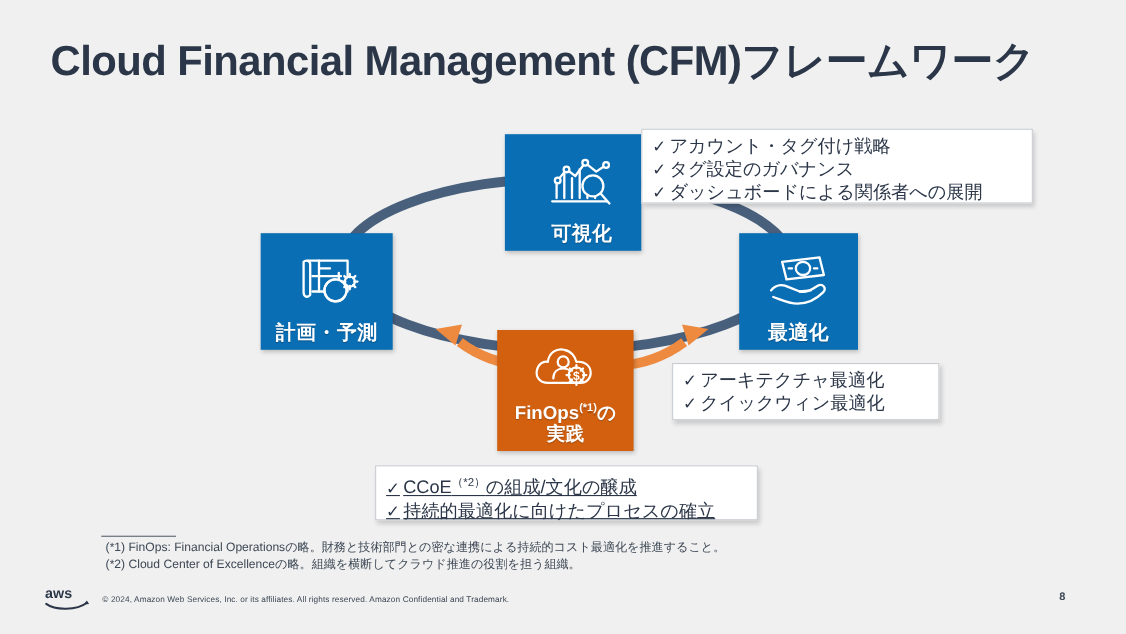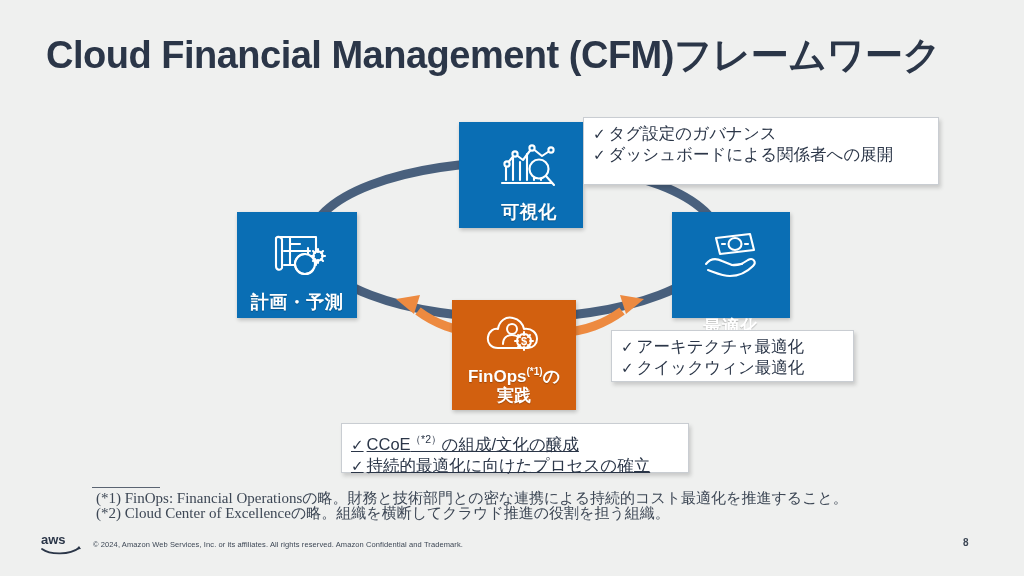--- a/index.html
+++ b/index.html
@@ -67,21 +67,21 @@
     margin-top: 8px;
     color: #ffffff;
     font-weight: bold;
     font-size: 18px;
     letter-spacing: 0.5px;
     text-shadow: 0 1px 1px rgba(0,0,0,0.25);
   }
 
   #pillar-visualize { left: 459px; top: 122px; width: 108px; height: 106px; padding-left: 16px; }
   #pillar-plan      { left: 237px; top: 212px; width: 120px; height: 106px; }
-  #pillar-optimize  { left: 672px; top: 212px; width: 118px; height: 106px; gap: 25px; }
+  #pillar-optimize  { left: 672px; top: 212px; width: 108px; height: 106px; }
 
   
   #finops-box {
     position: absolute;
     left: 452px;
     top: 300px;
     width: 124px;
     height: 110px;
     background: #d2600f;
     box-shadow: 1px 2px 4px rgba(0,0,0,0.22);
@@ -135,23 +135,22 @@
     top: 487px;
     width: 68px;
     height: 1px;
     background: #5a6472;
   }
   .footnotes {
     position: absolute;
     left: 96px;
     top: 491px;
     color: #3d4755;
-    font-size: 15px;
+    font-size: 11px;
     line-height: 15px;
-    font-family: Liberation Serif, serif;
   }
 
   
   .aws-logo {
     position: absolute;
     left: 40px;
     top: 533px;
     width: 42px;
     height: 24px;
   }
@@ -280,20 +279,23 @@
       </svg>
     </span>
     <div class="finops-label">
       <span>FinOps</span><sup>(*1)</sup><span>の</span><br>
       <span>実践</span>
     </div>
   </div>
 
   <div class="callout" id="callout-visualize">
     <div class="c-line">
+      <span class="chk">✓</span><span>アカウント・タグ付け戦略</span>
+    </div>
+    <div class="c-line">
       <span class="chk">✓</span><span>タグ設定のガバナンス</span>
     </div>
     <div class="c-line">
       <span class="chk">✓</span><span>ダッシュボードによる関係者への展開</span>
     </div>
   </div>
 
 
   <div class="callout" id="callout-optimize">
     <div class="c-line">

